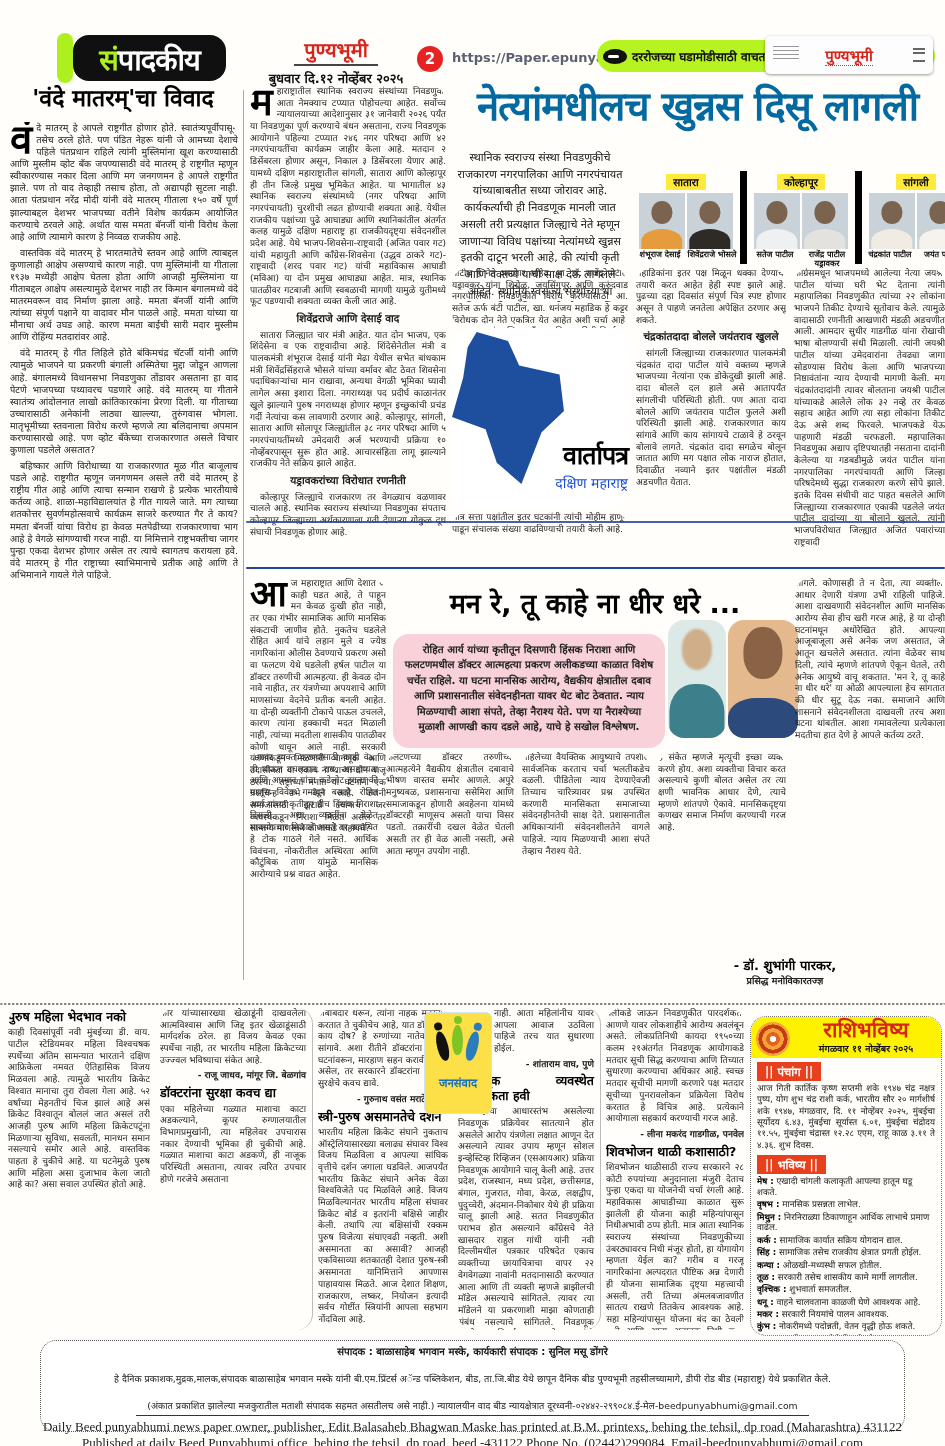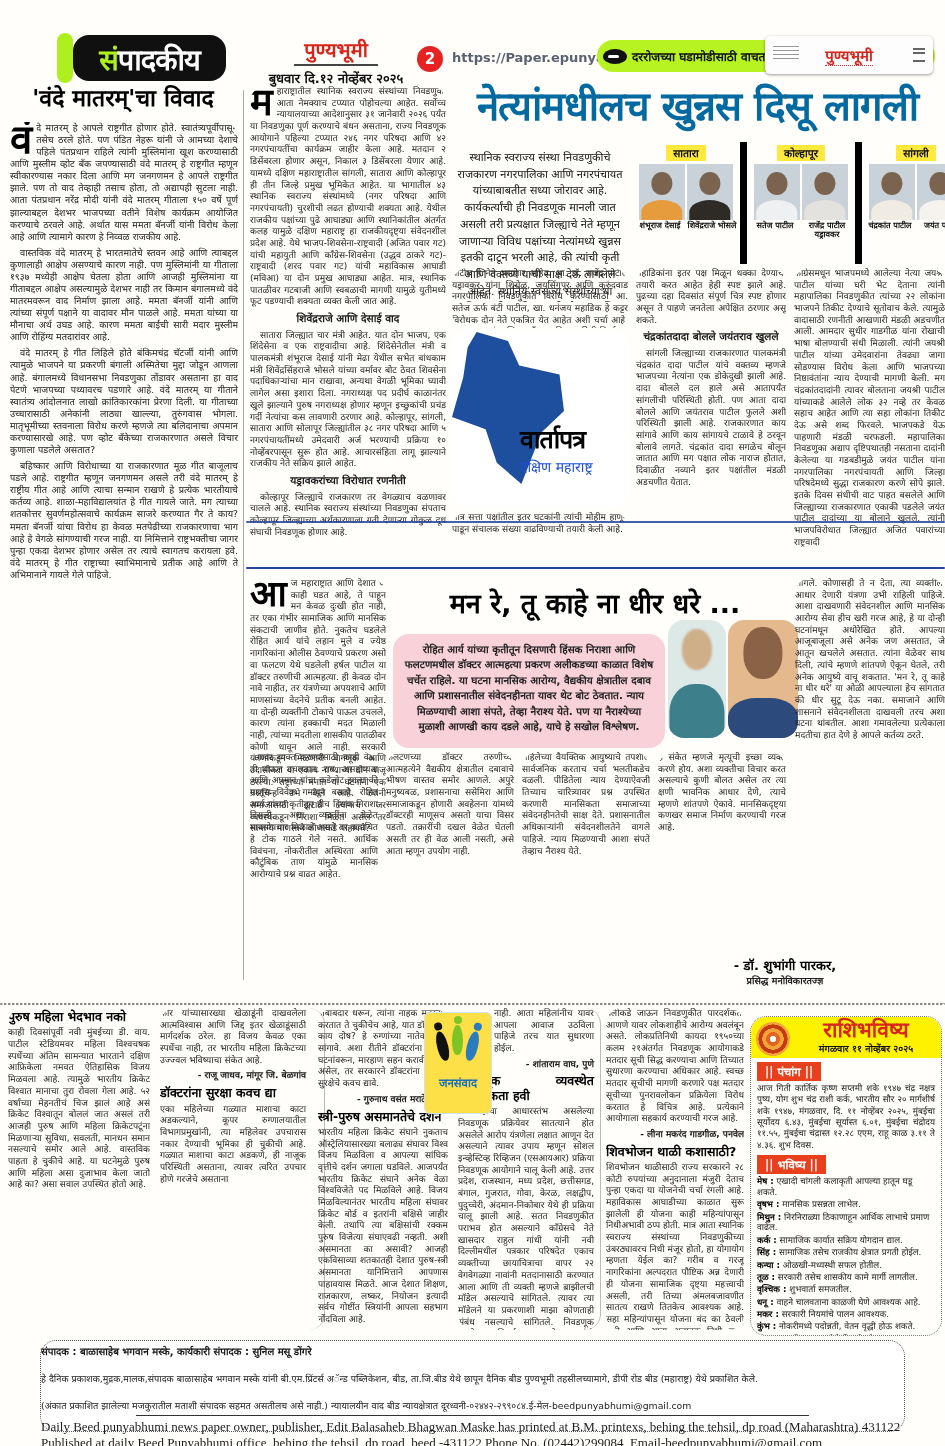--- a/index.html
+++ b/index.html
@@ -38,34 +38,34 @@
       background:repeating-linear-gradient(#999 0 1px,transparent 1px 4px);}
   
   .ed-title{left:8px;top:86px;width:230px;text-align:center;font-size:23px;font-weight:bold;color:#000;line-height:1.05;}
   .ed-body{left:10px;top:122px;width:228px;height:882px;font-size:9.3px;}
   .vrule{width:1px;background:#a8a8a8;}
   
   .lead-col1{left:250px;top:86px;width:196px;height:478px;}
   .headline{left:450px;top:84px;width:495px;text-align:center;font-size:40px;font-weight:800;color:#0369a1;letter-spacing:-1px;line-height:1.1;white-space:nowrap;}
   .intro{left:452px;top:150px;width:176px;height:152px;font-size:11px;line-height:1.52;text-align:center;font-weight:500;color:#111;overflow:hidden;}
   .photos{left:632px;top:142px;width:313px;height:122px;display:flex;}
-  .pgroup{flex:1;text-align:center;padding:0 3px;}
+  .pgroup{flex:1;text-align:center;padding:0 3px;margin-top:29px;}
   .pgroup + .pgroup{border-left:7px solid #000000;}
   .citylab{display:inline-block;background:#ffe93d;font-weight:bold;font-size:10.5px;padding:1px 7px;margin-bottom:3px;color:#111;}
   .prow{display:flex;justify-content:center;gap:2px;}
   .photo{width:46px;height:56px;position:relative;background:#c9d2d8;overflow:hidden;}
   .photo::before{content:"";position:absolute;top:15%;left:50%;transform:translateX(-50%);width:46%;height:40%;border-radius:50%;background:#7a6450;}
   .photo::after{content:"";position:absolute;bottom:-8%;left:50%;transform:translateX(-50%);width:90%;height:44%;border-radius:50% 50% 0 0;background:var(--sh,#555);}
   .nrow{display:flex;justify-content:center;gap:2px;margin-top:2px;}
   .pname{width:50px;font-size:8px;font-weight:bold;line-height:1.1;color:#111;}
   .bp-col{top:268px;height:296px;}
   .mapbox{left:452px;top:330px;width:176px;height:178px;background:#fff;}
   .blob{position:absolute;left:0;top:2px;width:112px;height:152px;background:#1d4f9e;
         clip-path:polygon(22% 0,50% 6%,60% 22%,96% 28%,100% 52%,80% 66%,62% 100%,40% 86%,30% 64%,0 56%,10% 30%,14% 10%);}
-  .map-lab{position:absolute;right:0;bottom:32px;width:108px;text-align:left;}
+  .map-lab{position:absolute;right:0;bottom:16px;width:108px;text-align:right;}
   .map-lab .t1{font-size:25px;font-weight:800;color:#000;letter-spacing:-1px;}
   .map-lab .t2{font-size:14px;font-weight:400;color:#1d4ed8;margin-top:2px;}
   .blueline{background:#27449c;}
   
   .f-left{left:250px;top:578px;width:136px;height:420px;}
   .f-head{left:390px;top:584px;width:410px;text-align:center;font-size:27px;font-weight:800;color:#000;white-space:nowrap;}
   .pinkbox{left:393px;top:634px;width:252px;height:98px;background:#f8d2d8;padding:8px 10px;font-size:10.3px;
            font-weight:600;text-align:center;line-height:1.5;color:#222;overflow:hidden;}
   .fphoto{top:620px;height:118px;position:absolute;overflow:hidden;}
   .ph-w{left:668px;width:58px;background:#dce9e7;}
@@ -95,21 +95,21 @@
   .horo-head{background:#fff200;padding:3px 4px 3px 44px;position:relative;}
   .mandala{position:absolute;left:5px;top:5px;width:34px;height:34px;border-radius:50%;
      background:radial-gradient(circle,#fff 12%,#e2641f 13% 28%,#f3a33a 29% 44%,#c43c12 45% 60%,#f3a33a 61% 76%,#8a1f0a 77%);}
   .horo-title{font-size:21px;font-weight:800;color:#d8251b;text-align:center;line-height:1;}
   .horo-date{font-size:9.5px;font-weight:bold;text-align:center;color:#111;margin-top:1px;}
   .redlab{display:inline-block;background:#e8401c;color:#fff;font-weight:bold;font-size:11.5px;padding:2px 8px;margin:4px 6px 2px;}
   .horo-body{font-size:8.7px;line-height:1.3;text-align:justify;padding:0 6px;color:#1c1c1c;}
   .sign-line{font-size:8.7px;line-height:1.25;padding:0 6px;margin-bottom:1.5px;color:#1c1c1c;}
   .sign-line b{color:#000;}
   
-  .footer{left:40px;top:1340px;width:865px;height:92px;border:1.5px dotted #555;box-sizing:border-box;padding-top:3px;background:#fff;}
+  .footer{left:40px;top:1340px;width:865px;height:92px;border:1.5px dotted #555;text-align:center;box-sizing:border-box;padding-top:3px;background:#fff;}
   .footer .m1{font-size:10px;font-weight:bold;}
   .footer .m2,.footer .m3{font-size:9.3px;margin-top:14px;}
   .footer .fdiv{border-top:1.5px solid #333;width:78%;margin:3px auto;}
   .footer .e1,.footer .e2{font-family:"Liberation Serif","DejaVu Serif",serif;font-size:13px;}
 </style>
 </head>
 <body>
 
 <div id="page">
 
@@ -239,21 +239,21 @@
     <div class="bn">- डॉ. शुभांगी पारकर,</div>
     <div class="bt">प्रसिद्ध मनोविकारतज्ज्ञ</div>
   </div>
 
   <div class="abs dotrule" style="left:0;top:1003px;width:945px;"></div>
 
   <div class="abs lcol body" style="left:8px;width:142px;">
     <div class="lheading">पुरुष महिला भेदभाव नको</div>
     <p class="first">काही दिवसांपूर्वी नवी मुंबईच्या डी. वाय. पाटील स्टेडियमवर महिला विश्वचषक स्पर्धेच्या अंतिम सामन्यात भारताने दक्षिण आफ्रिकेला नमवत ऐतिहासिक विजय मिळवला आहे. त्यामुळे भारतीय क्रिकेट विश्वात मानाचा तुरा रोवला गेला आहे. ५२ वर्षांच्या मेहनतीचं चिज झालं आहे असं क्रिकेट विश्वातून बोललं जात असलं तरी आजही पुरुष आणि महिला क्रिकेटपटूंना मिळणाऱ्या सुविधा, सवलती, मानधन समान नसल्याचे समोर आले आहे. वास्तविक पाहता हे चुकीचे आहे. या घटनेमुळे पुरुष आणि महिला असा दुजाभाव केला जातो आहे का? असा सवाल उपस्थित होतो आहे.</p>
   </div>
-  <div class="abs lcol body" style="left:160px;width:146px;border-right:1px solid #bbb;padding-right:18px;">
+  <div class="abs lcol body" style="left:160px;width:146px;border-right:1px solid #bbb;padding-right:6px;">
     <p class="first">कौर यांच्यासारख्या खेळाडूंनी दाखवलेला आत्मविश्वास आणि जिद्द इतर खेळाडूंसाठी मार्गदर्शक ठरेल. हा विजय केवळ एका स्पर्धेचा नाही, तर भारतीय महिला क्रिकेटच्या उज्ज्वल भविष्याचा संकेत आहे.</p>
     <div class="sig">- राजू जाधव, मांगूर जि. बेळगांव</div>
     <div class="lheading">डॉक्टरांना सुरक्षा कवच द्या</div>
     <p class="first">एका महिलेच्या गळ्यात माशाचा काटा अडकल्याने, कूपर रुग्णालयातील विभागप्रमुखांनी, त्या महिलेवर उपचारास नकार देण्याची भूमिका ही चुकीची आहे. गळ्यात माशाचा काटा अडकणे, ही नाजूक परिस्थिती असताना, त्यावर त्वरित उपचार होणे गरजेचे असताना</p>
   </div>
   <div class="abs lcol body" style="left:318px;width:130px;">
     <p class="first">जबाबदार धरून, त्यांना नाहक मनस्ताप करतात ते चुकीचेच आहे, यात डॉक्टरांचा काय दोष? हे रुग्णांच्या नातेवाइकांनी सांगावे. अशा रीतीने डॉक्टरांना विविध घटनांवरून, मारहाण सहन करावी लागत असेल, तर सरकारने डॉक्टरांना भक्कम सुरक्षेचे कवच द्यावे.</p>
     <div class="sig">- गुरुनाथ वसंत मराठे, मुंबई</div>
     <div class="lheading">स्त्री-पुरुष असमानतेचे दर्शन</div>
     <p class="first">भारतीय महिला क्रिकेट संघाने नुकताच ऑस्ट्रेलियासारख्या बलाढ्य संघावर विश्व विजय मिळविला व आपल्या सांघिक वृत्तीचे दर्शन जगाला घडविले. आजपर्यंत भारतीय क्रिकेट संघाने अनेक वेळा विश्वविजेते पद मिळविले आहे. विजय मिळविल्यानंतर भारतीय महिला संघावर क्रिकेट बोर्ड व इतरांनी बक्षिसे जाहीर केली. तथापि त्या बक्षिसांची रक्कम पुरुष विजेत्या संघाएवढी नव्हती. अशी असमानता का असावी? आजही एकविसाव्या शतकातही देशात पुरुष-स्त्री असमानता यानिमित्ताने आपणास पाहावयास मिळते. आज देशात शिक्षण, राजकारण, लष्कर, नियोजन इत्यादी सर्वच गोष्टींत स्त्रियांनी आपला सहभाग नोंदविला आहे.</p>

